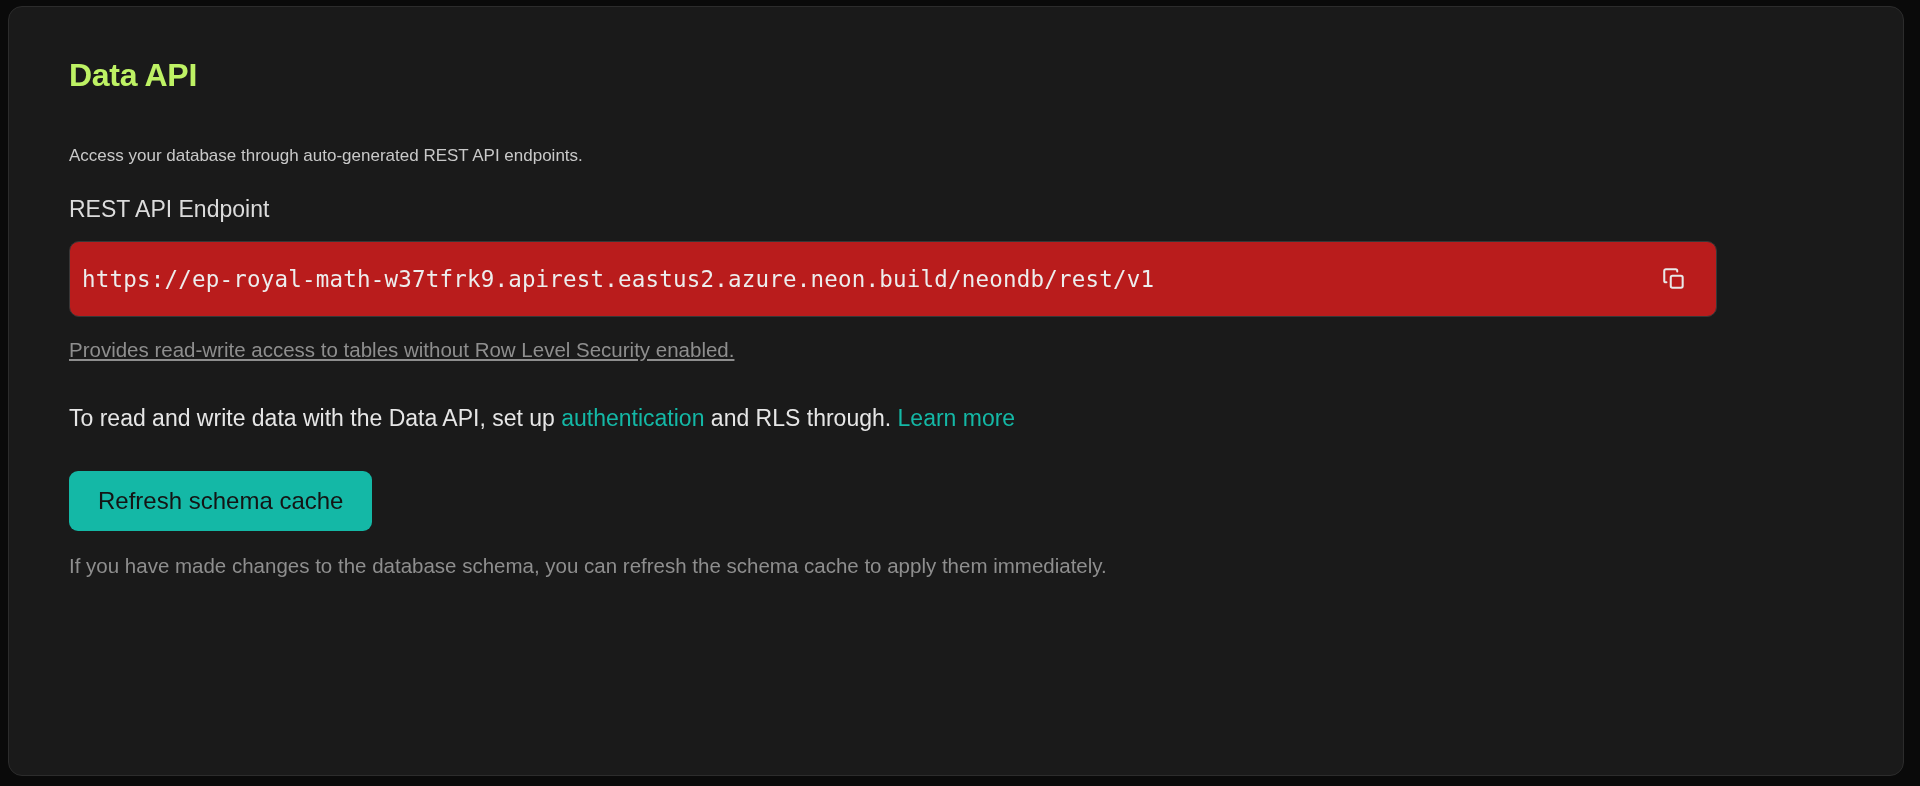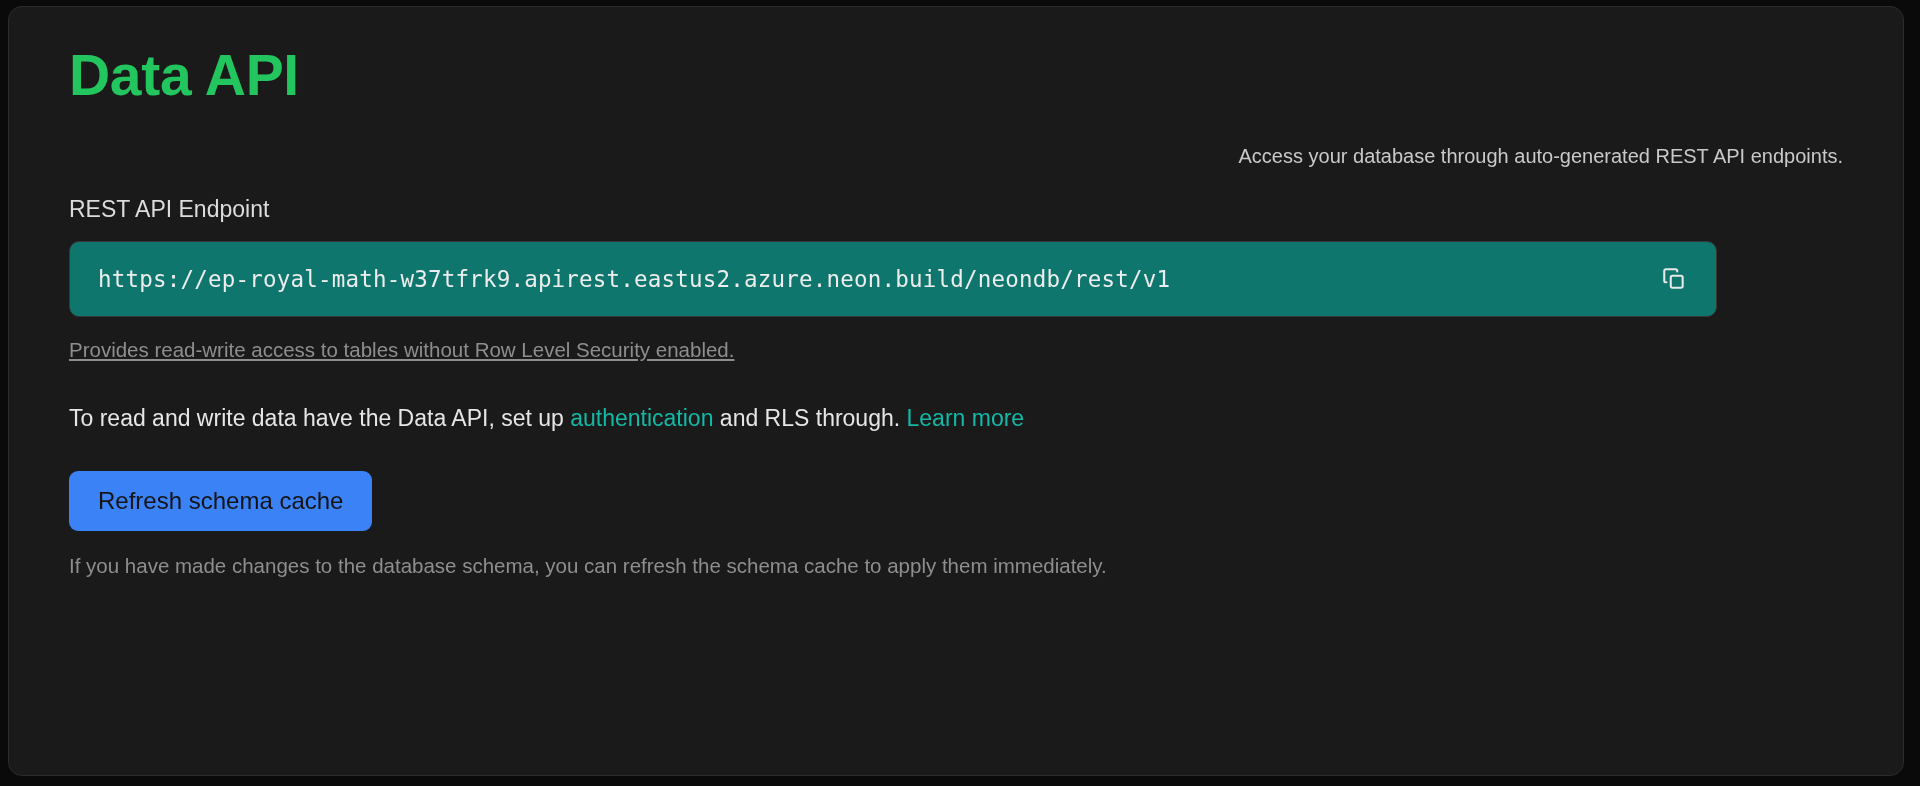--- a/index.html
+++ b/index.html
@@ -32,60 +32,59 @@
     box-sizing: border-box;
     background: #1a1a1a;
     border: 1px solid #2c2c2c;
     border-radius: 14px;
     padding: 42px 60px 0 60px;
   }
 
   
   .card-title {
     margin: 0;
-    font-size: 57px;
+    font-size: 32px;
     line-height: 52px;
     font-weight: 700;
     letter-spacing: -0.3px;
-    color: #22c55e;
+    color: #bef264;
   }
 
   .card-subtitle {
     margin: 40px 0 0 0;
-    font-size: 20px;
+    font-size: 17px;
     line-height: 30px;
     font-weight: 400;
     color: #c9c9c9;
-    text-align: right;
   }
 
   
   .field-block {
     margin-top: 24px;
   }
 
   .field-label {
     display: block;
     font-size: 23px;
     line-height: 28px;
     color: #dcdcdc;
     margin-bottom: 18px;
   }
 
   .input-row {
     position: relative;
     box-sizing: border-box;
     width: 1648px;
     height: 76px;
-    background: #0f766e;
+    background: #b91c1c;
     border: 1px solid #373737;
     border-radius: 10px;
     display: flex;
     align-items: center;
-    padding: 0 22px 0 28px;
+    padding: 0 22px 0 12px;
   }
 
   .input-value {
     flex: 1 1 auto;
     font-family: "DejaVu Sans Mono", "Liberation Mono", monospace;
     font-size: 22.5px;
     line-height: 28px;
     letter-spacing: 0.2px;
     color: #ededed;
     white-space: nowrap;
@@ -136,21 +135,21 @@
   .action-row {
     margin-top: 38px;
   }
 
   .primary-btn {
     display: inline-flex;
     align-items: center;
     justify-content: center;
     height: 60px;
     padding: 0 29px;
-    background: #3b82f6;
+    background: #14b8a6;
     color: #141414;
     border: none;
     border-radius: 9px;
     font-family: "Liberation Sans", sans-serif;
     font-size: 24px;
     line-height: 28px;
     font-weight: 400;
     cursor: pointer;
   }
 
@@ -186,21 +185,21 @@
               <path d="M5 15H4.5A1.5 1.5 0 0 1 3 13.5v-9A1.5 1.5 0 0 1 4.5 3h9A1.5 1.5 0 0 1 15 4.5V5"></path>
             </svg>
           </span>
         </button>
       </div>
 
       <p class="field-hint">Provides read-write access to tables without Row Level Security enabled.</p>
     </div>
 
     <p class="info-line">
-      <span>To read and write data have the Data API, set up </span><a href="#">authentication</a><span> and RLS through. </span><a href="#">Learn more</a>
+      <span>To read and write data with the Data API, set up </span><a href="#">authentication</a><span> and RLS through. </span><a href="#">Learn more</a>
     </p>
 
     <div class="action-row">
       <button class="primary-btn">Refresh schema cache</button>
     </div>
 
     <p class="action-hint">If you have made changes to the database schema, you can refresh the schema cache to apply them immediately.</p>
 
   </section>
 </div>

